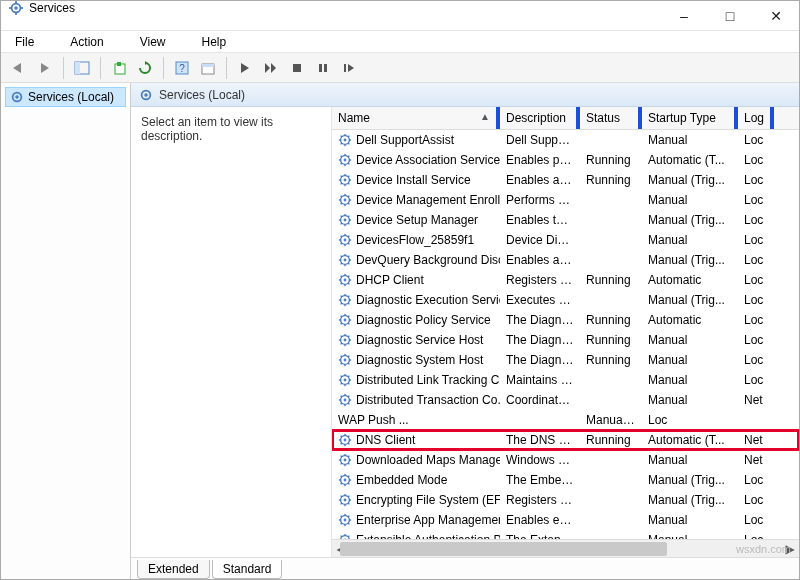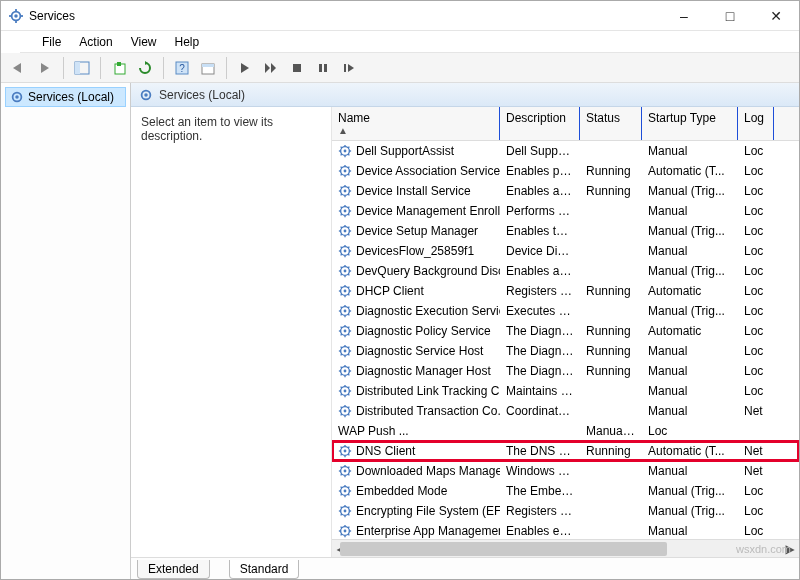--- a/index.html
+++ b/index.html
@@ -11,42 +11,40 @@
     color: #000;
     width: 800px;
     height: 580px;
     overflow: hidden;
     border: 1px solid #aaa;
   }
   
   .titlebar {
     height: 30px;
     display: flex;
-    align-items: center;
     padding: 0 0 0 8px;
     background: #fff;
     border-bottom: 1px solid #e5e5e5;
   }
   .titlebar .app-icon { margin-right: 6px; }
   .titlebar .title { flex: 0 0 auto; font-size: 12px; }
   .titlebar .spacer { flex: 1; }
   .titlebar .winbtn {
     width: 46px; height: 30px;
     display:flex; align-items:center; justify-content:center;
     font-size: 14px; color:#222;
   }
   
   .menubar {
     height: 22px;
     display: flex;
     align-items: center;
-    padding: 0 14px;
-    gap: 2px;
+    padding: 0 6px;
+    gap: 20px;
     border-bottom: 1px solid #e5e5e5;
-    margin-left: 19px;
   }
   .menubar .menuitem {
     padding: 2px 8px;
   }
   
   .toolbar {
     height: 30px;
     background: #f5f5f5;
     border-bottom: 1px solid #ddd;
     display: flex;
@@ -115,24 +113,24 @@
     min-width:0;
   }
   .list-header {
     display:grid;
     grid-template-columns: 168px 80px 62px 96px 36px;
     background: #f7f7f7;
     border-bottom: 1px solid #ddd;
   }
   .list-header .col {
     padding: 4px 6px;
-    border-right: 1px solid #1d4ed8;
+    border-right: 4px solid #1d4ed8;
     font-size: 12px;
     display:flex; align-items:flex-start; justify-content:space-between;
-    white-space:nowrap; overflow:hidden; text-overflow:ellipsis;flex-direction:column;
+    white-space:nowrap; overflow:hidden; text-overflow:ellipsis;
   }
   .list-header .col .sort { font-size:10px; color:#555; }
   .list-body {
     flex:1;
     overflow:hidden;
     background:#fff;
   }
   .row {
     display:grid;
     grid-template-columns: 168px 80px 62px 96px 36px;
@@ -171,21 +169,20 @@
     color:#555;
   }
   .hscroll .arrow.left{left:0;}
   .hscroll .arrow.right{right:0;}
   .tabs {
     height: 22px;
     display:flex; align-items:flex-end;
     padding-left: 6px;
     border-top: 1px solid #ddd;
     background:#fdfdfd;
-    gap:17px;
   }
   .tab {
     border: 1px solid #bbb;
     border-top-left-radius:0; border-top-right-radius:0;
     border-bottom-left-radius:4px; border-bottom-right-radius:4px;
     border-top:none;
     padding: 2px 10px;
     font-size: 12px;
     margin-right: 2px;
     background:#f7f7f7;
@@ -639,21 +636,21 @@
                       <line x1="8" y1="13" x2="8" y2="15"></line>
                       <line x1="1" y1="8" x2="3" y2="8"></line>
                       <line x1="13" y1="8" x2="15" y2="8"></line>
                       <line x1="3" y1="3" x2="4.5" y2="4.5"></line>
                       <line x1="11.5" y1="11.5" x2="13" y2="13"></line>
                       <line x1="3" y1="13" x2="4.5" y2="11.5"></line>
                       <line x1="11.5" y1="4.5" x2="13" y2="3"></line>
                     </g>
                   </svg>
                 </span>
-                <span>Diagnostic Manager Host</span>
+                <span>Diagnostic System Host</span>
               </div>
               <div class="cell">The Diagno...</div>
               <div class="cell">Running</div>
               <div class="cell">Manual</div>
               <div class="cell">Loc</div>
             </div>
             <div class="row">
               <div class="cell namecell">
                 <span class="gear">
                   <svg viewBox="0 0 16 16">

